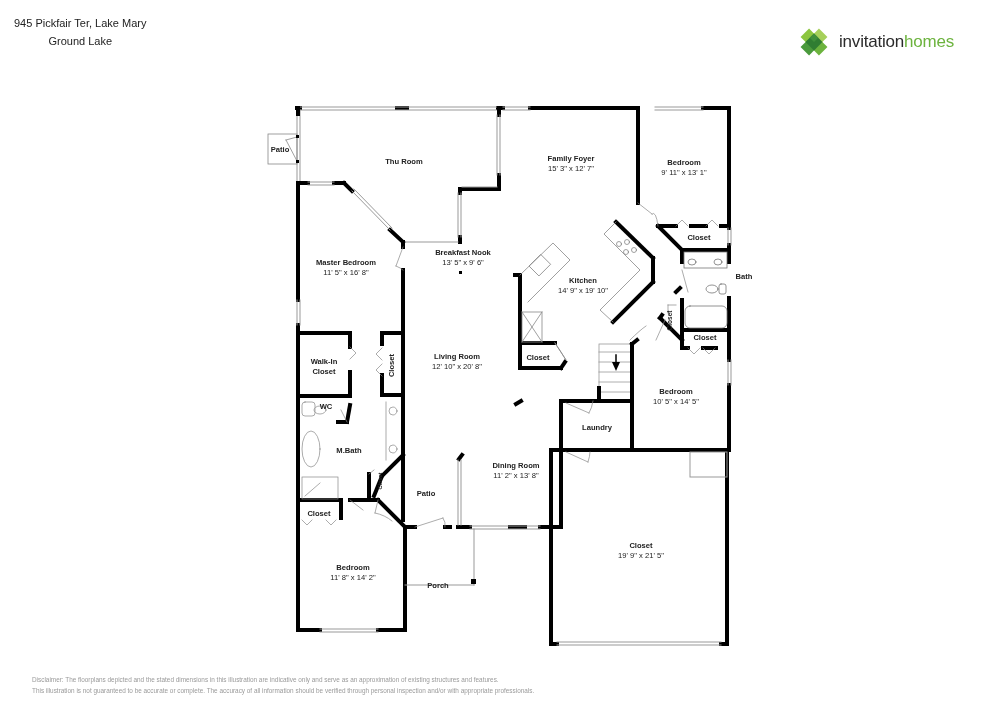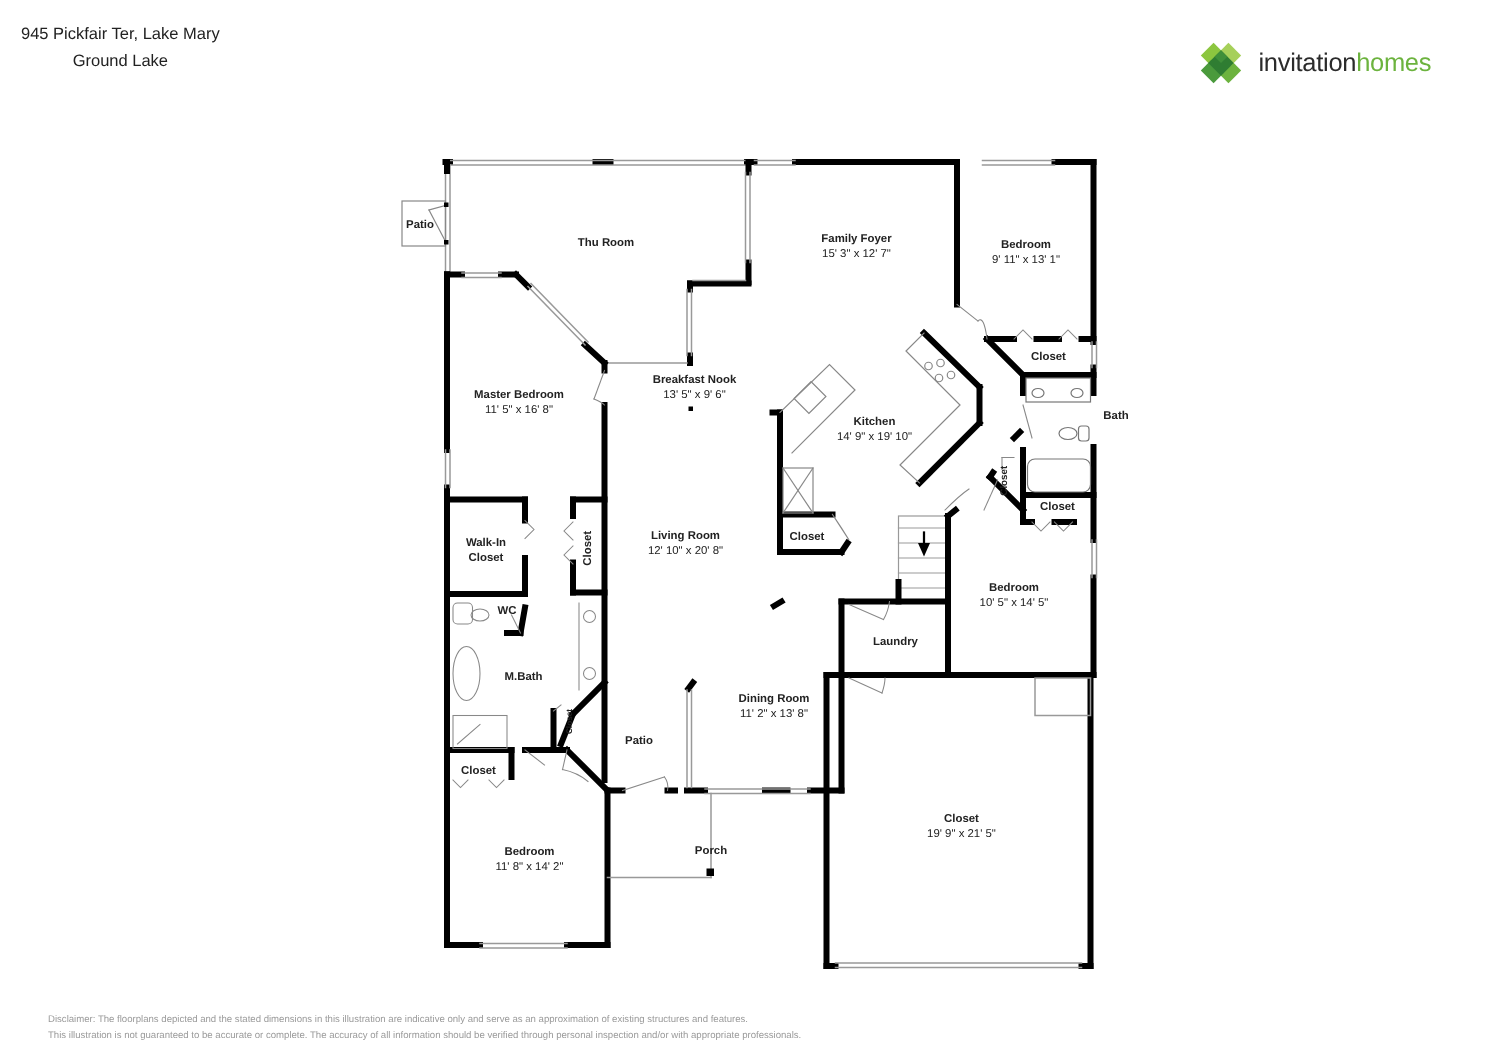--- a/index.html
+++ b/index.html
@@ -344,21 +344,21 @@
   </div>
 <div class="lbl" style="left:324px;top:357px;">
     <div class="n">Walk-In</div>
     <div class="n">Closet</div>
   </div>
 <div class="vlbl" style="left:380px;top:361px;transform:rotate(-90deg);">Closet</div>
 <div class="lbl" style="left:457px;top:352px;">
     <div class="n">Living Room</div>
     <div class="d">12' 10" x 20' 8"</div>
   </div>
-<div class="lbl" style="left:338px;top:402px;">
+<div class="lbl" style="left:326px;top:402px;">
     <div class="n">WC</div>
   </div>
 <div class="lbl" style="left:349px;top:446px;">
     <div class="n">M.Bath</div>
   </div>
 <div class="vlbl" style="left:372px;top:478px;transform:rotate(-90deg);font-size:5.5px;">Closet</div>
 <div class="lbl" style="left:676px;top:387px;">
     <div class="n">Bedroom</div>
     <div class="d">10' 5" x 14' 5"</div>
   </div>
@@ -372,21 +372,21 @@
 <div class="lbl" style="left:426px;top:489px;">
     <div class="n">Patio</div>
   </div>
 <div class="lbl" style="left:319px;top:509px;">
     <div class="n">Closet</div>
   </div>
 <div class="lbl" style="left:353px;top:563px;">
     <div class="n">Bedroom</div>
     <div class="d">11' 8" x 14' 2"</div>
   </div>
-<div class="lbl" style="left:438px;top:562px;margin-left:36px;">
+<div class="lbl" style="left:438px;top:581px;">
     <div class="n">Porch</div>
   </div>
 <div class="lbl" style="left:641px;top:541px;">
     <div class="n">Closet</div>
     <div class="d">19' 9" x 21' 5"</div>
   </div>
 
 <div class="disc">
   <div>Disclaimer: The floorplans depicted and the stated dimensions in this illustration are indicative only and serve as an approximation of existing structures and features.</div>
   <div>This illustration is not guaranteed to be accurate or complete. The accuracy of all information should be verified through personal inspection and/or with appropriate professionals.</div>

